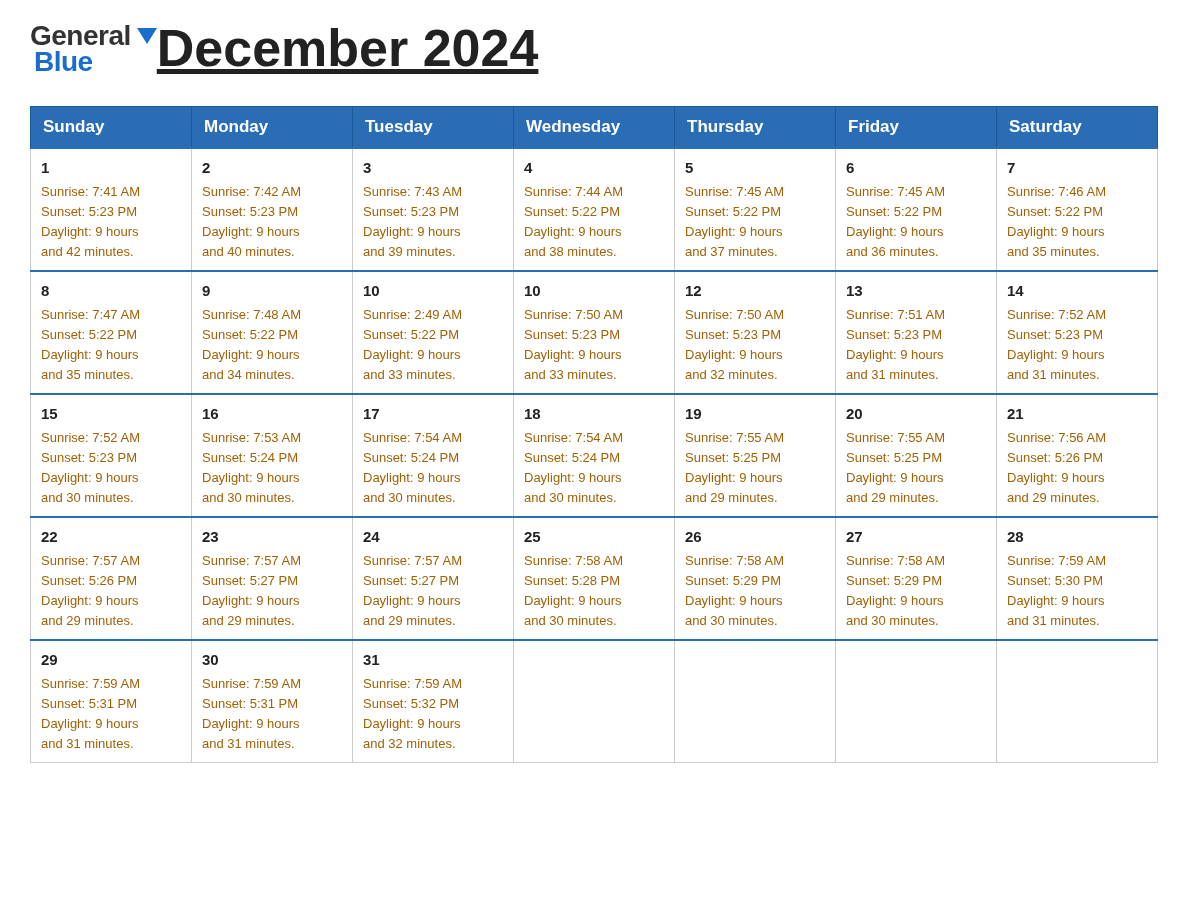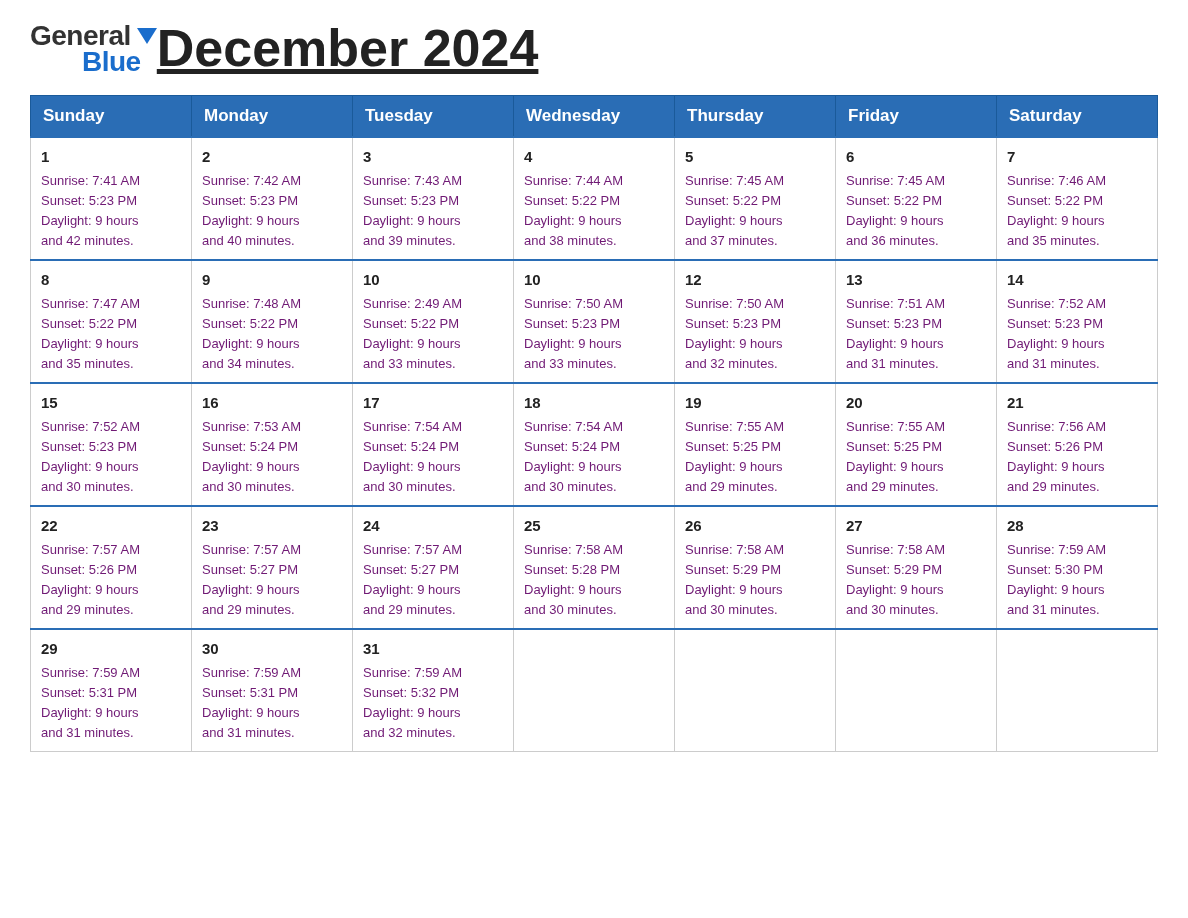--- a/index.html
+++ b/index.html
@@ -49,21 +49,21 @@
       line-height: 1.1;
     }
     .location {
       font-size: 20px;
       color: #444;
       margin-top: 4px;
     }
     .calendar {
       width: 100%;
       border-collapse: collapse;
-      margin-top: 17px;
+      margin-top: 28px;
     }
     .calendar th {
       background-color: #2a6db5;
       color: #fff;
       font-size: 17px;
       font-weight: 600;
       padding: 10px 12px;
       text-align: left;
       border: 1px solid #1a5a9a;
     }
@@ -77,42 +77,42 @@
       min-height: 90px;
     }
     .day-number {
       font-size: 15px;
       font-weight: 600;
       display: block;
       margin-bottom: 2px;
     }
     .day-info {
       font-size: 13px;
-      color: #701a75;
+      color: #a16207;
       line-height: 1.55;
     }
     .empty-cell {
       background: #fff;
     }
     tr.week-row td {
       border-top: 2px solid #2a6db5;
     }
   </style>
 </head>
 <body>
 
 <div class="header">
   <div class="logo">
     <div class="logo-text">
       <span class="logo-general">General</span>
       <div style="display:flex; flex-direction:column; align-items:center; margin-left:4px;">
         <div style="width:0;height:0;border-left:10px solid transparent;border-right:10px solid transparent;border-top:16px solid #1a6dcc;"></div>
       </div>
     </div>
-    <span class="logo-blue" style="margin-top:-6px; padding-left:4px;margin-left:48px;">Blue</span>
+    <span class="logo-blue" style="margin-top:-6px; padding-left:4px;">Blue</span>
   </div>
   <div class="title-area">
     <div class="month-title">December 2024</div>
   </div>
 </div>
 
 <table class="calendar">
   <thead>
     <tr>
     <th>Sunday</th>

